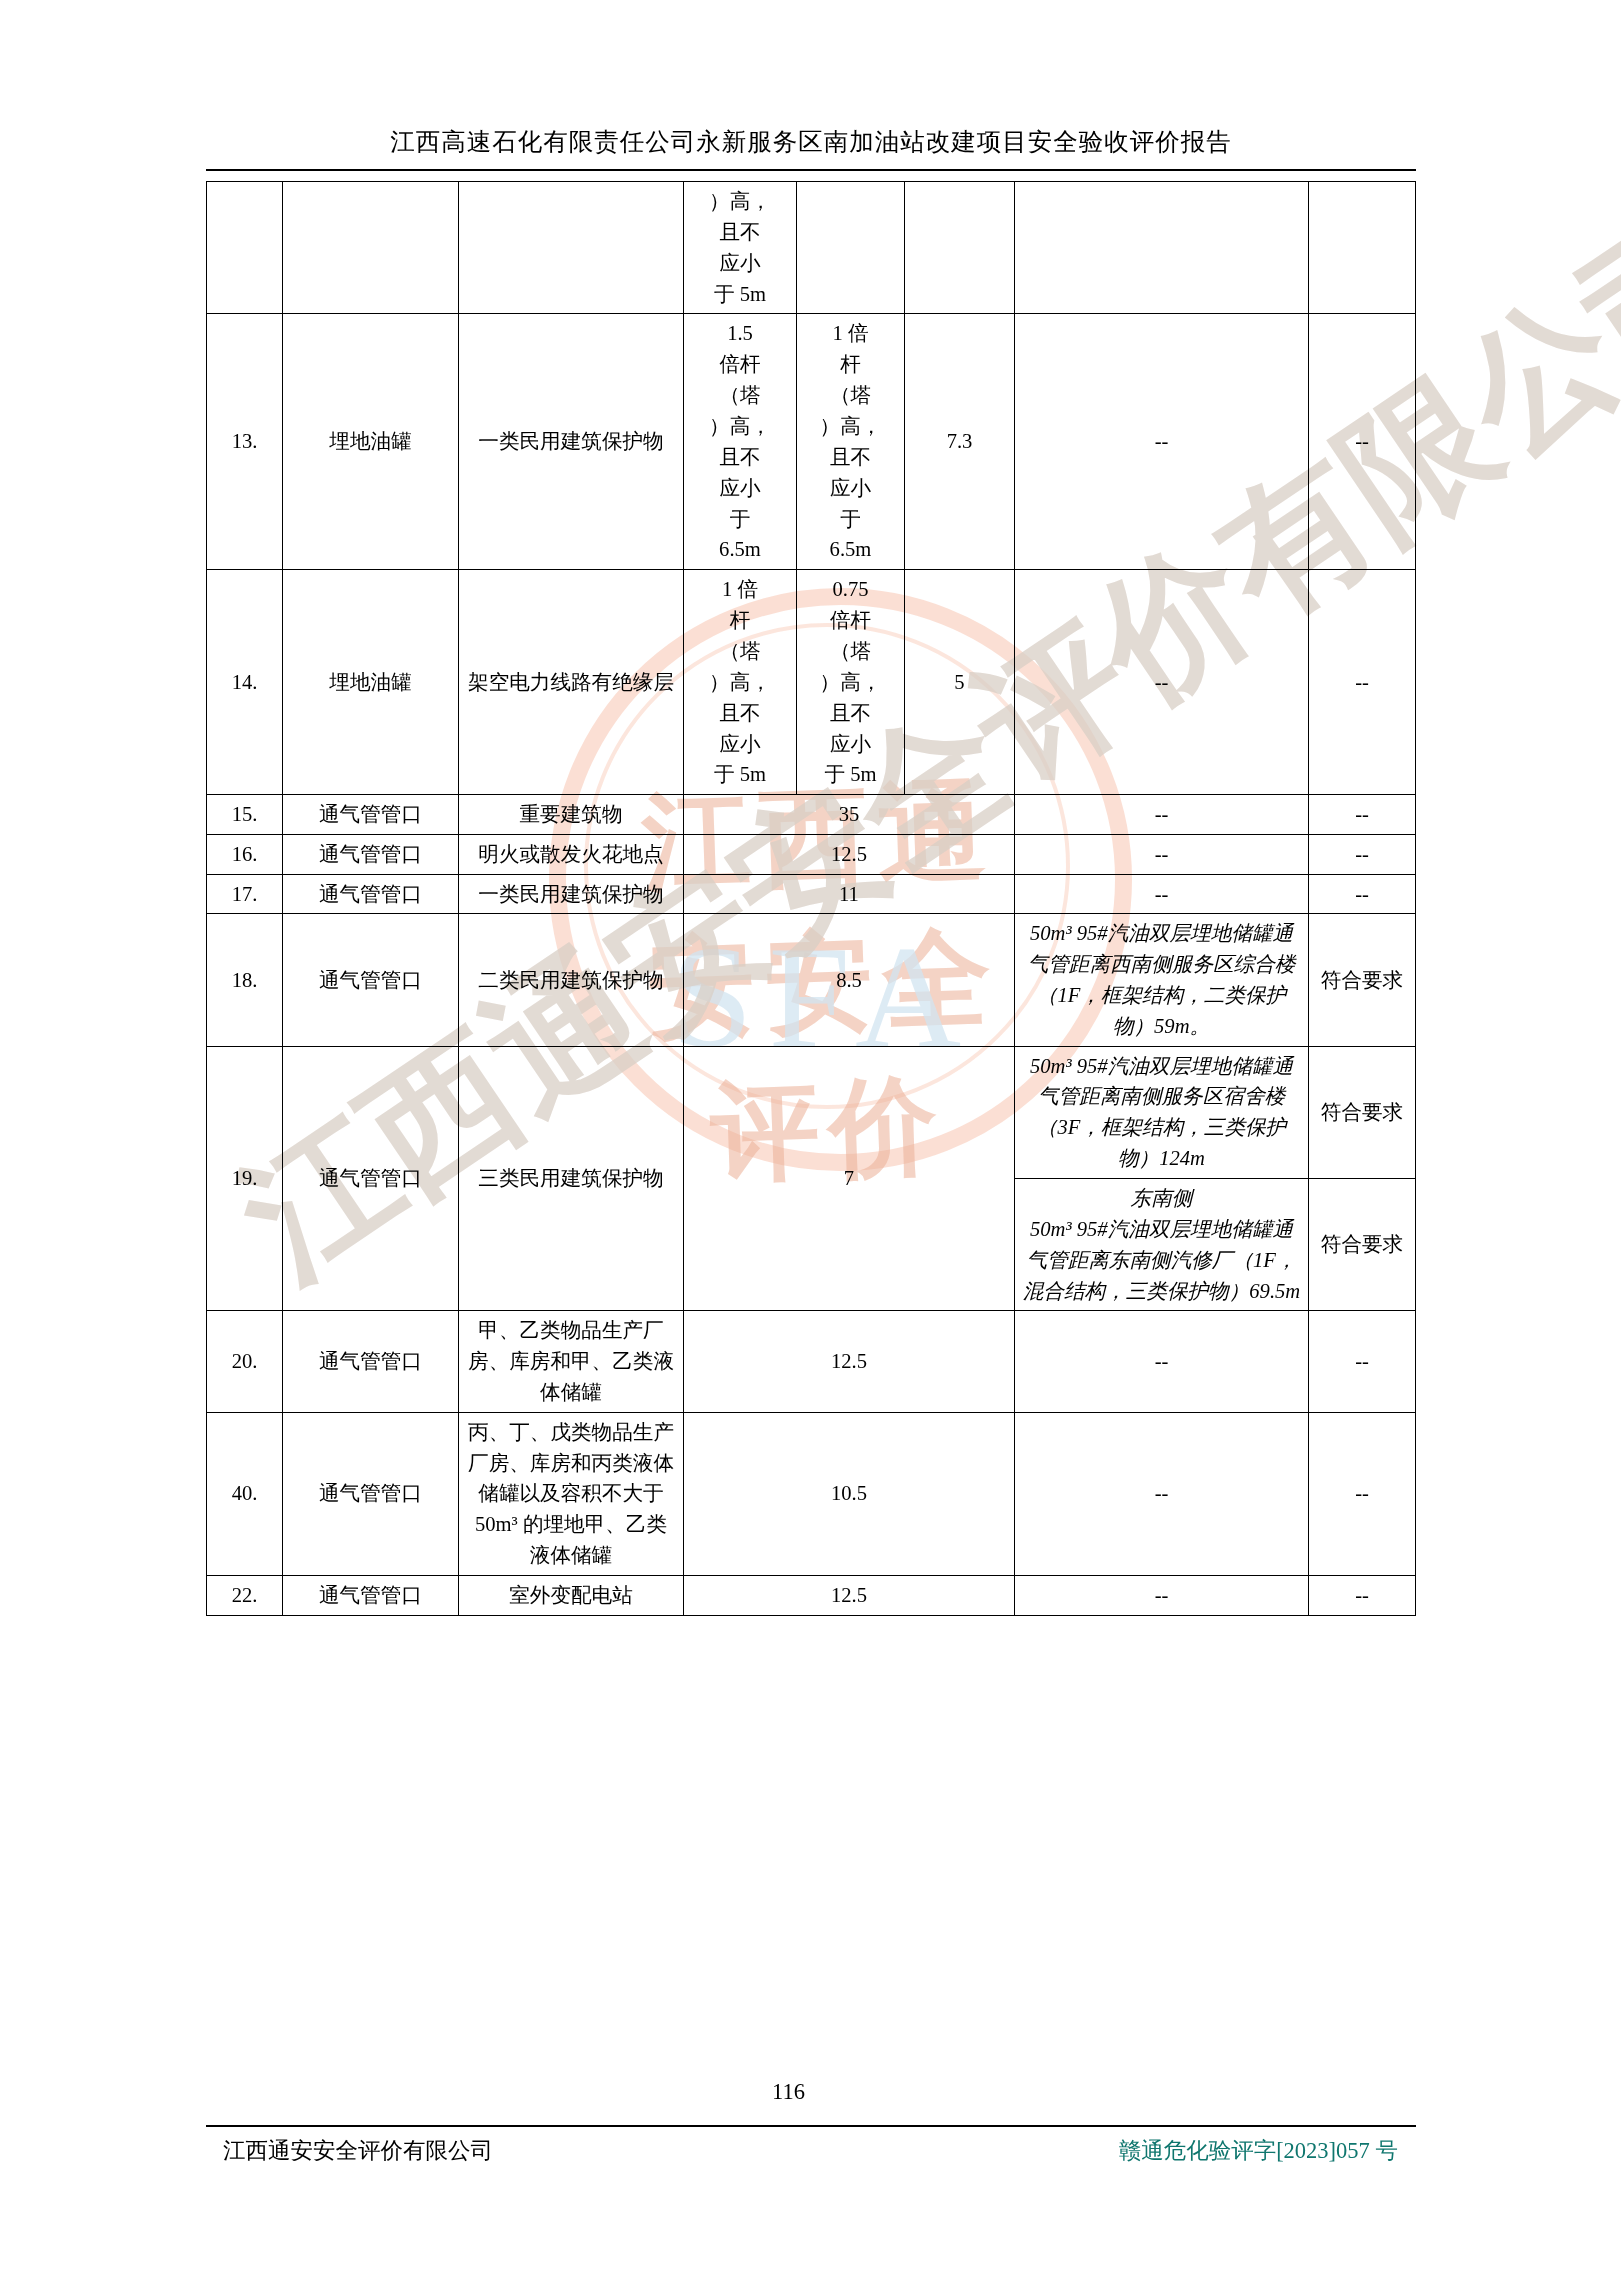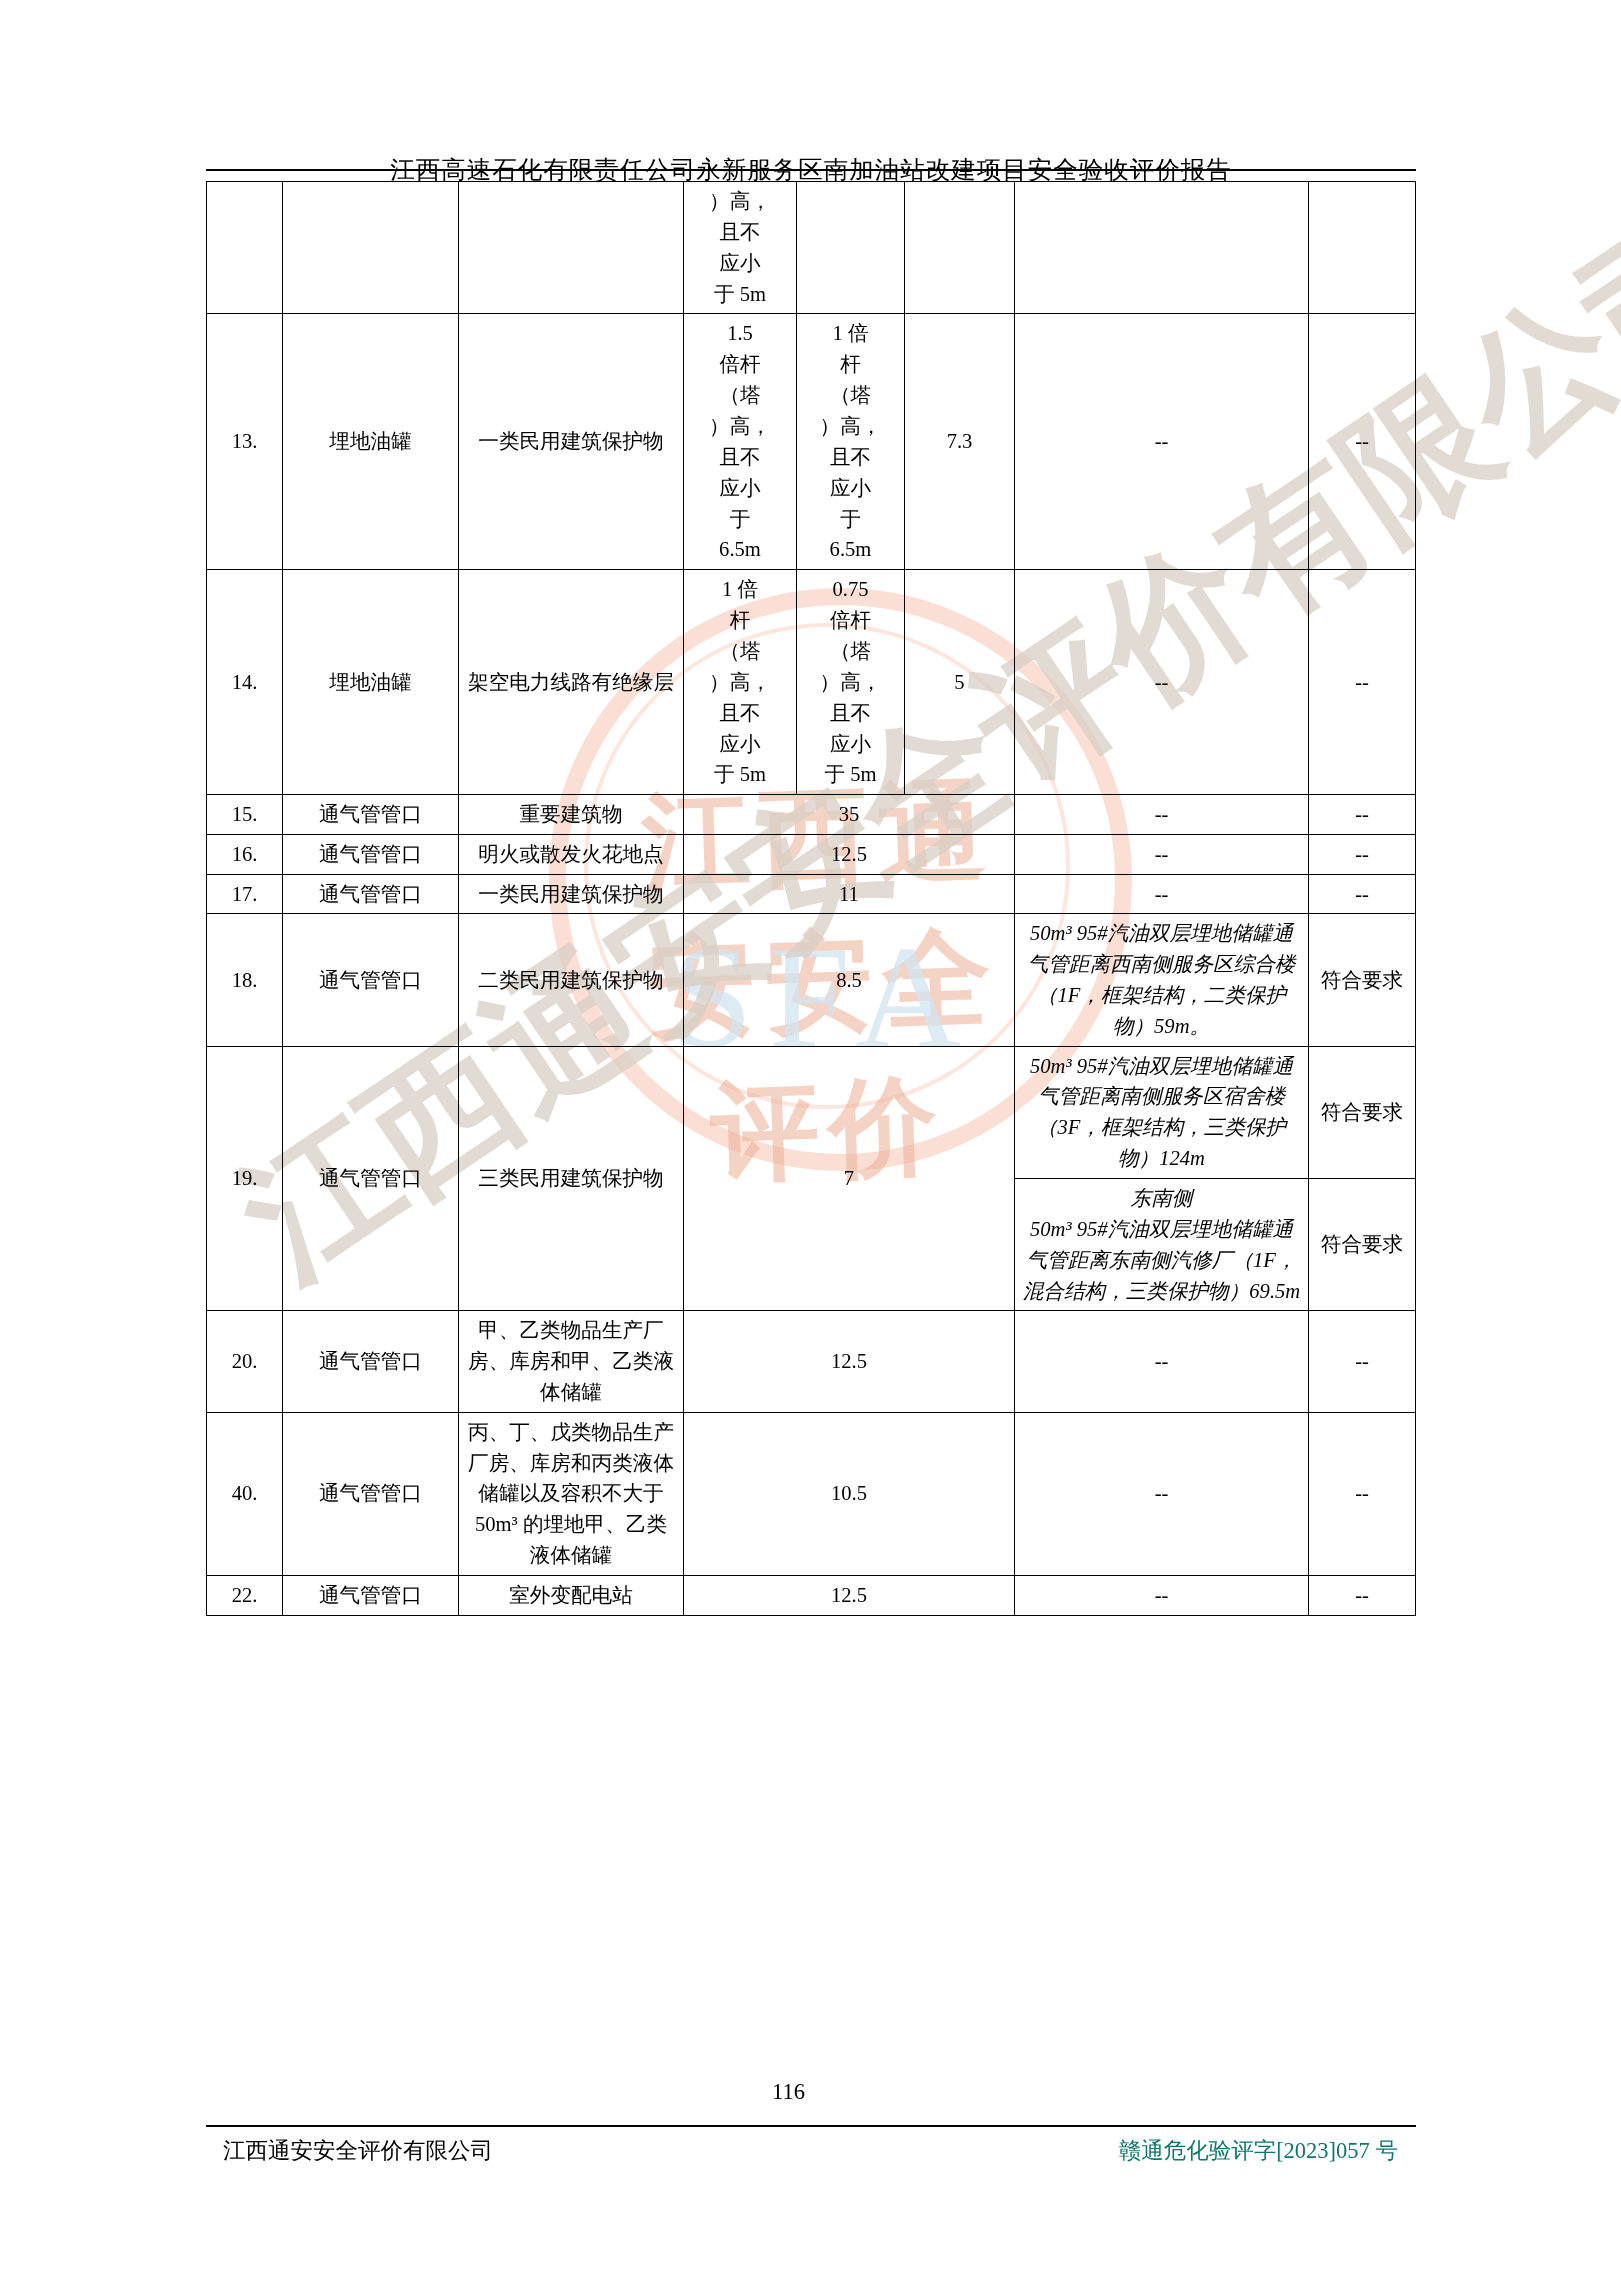--- a/index.html
+++ b/index.html
@@ -20,21 +20,20 @@
   
   .doc-header {
     position: absolute;
     top: 125px;
     left: 206px;
     width: 1210px;
     text-align: center;
     font-size: 24.5px;
     letter-spacing: 1px;
     color: #000;
-    margin-top: 28px;
   }
   .header-rule {
     position: absolute;
     top: 169px;
     left: 206px;
     width: 1210px;
     height: 0;
     border-top: 2px solid #000;
   }
 

